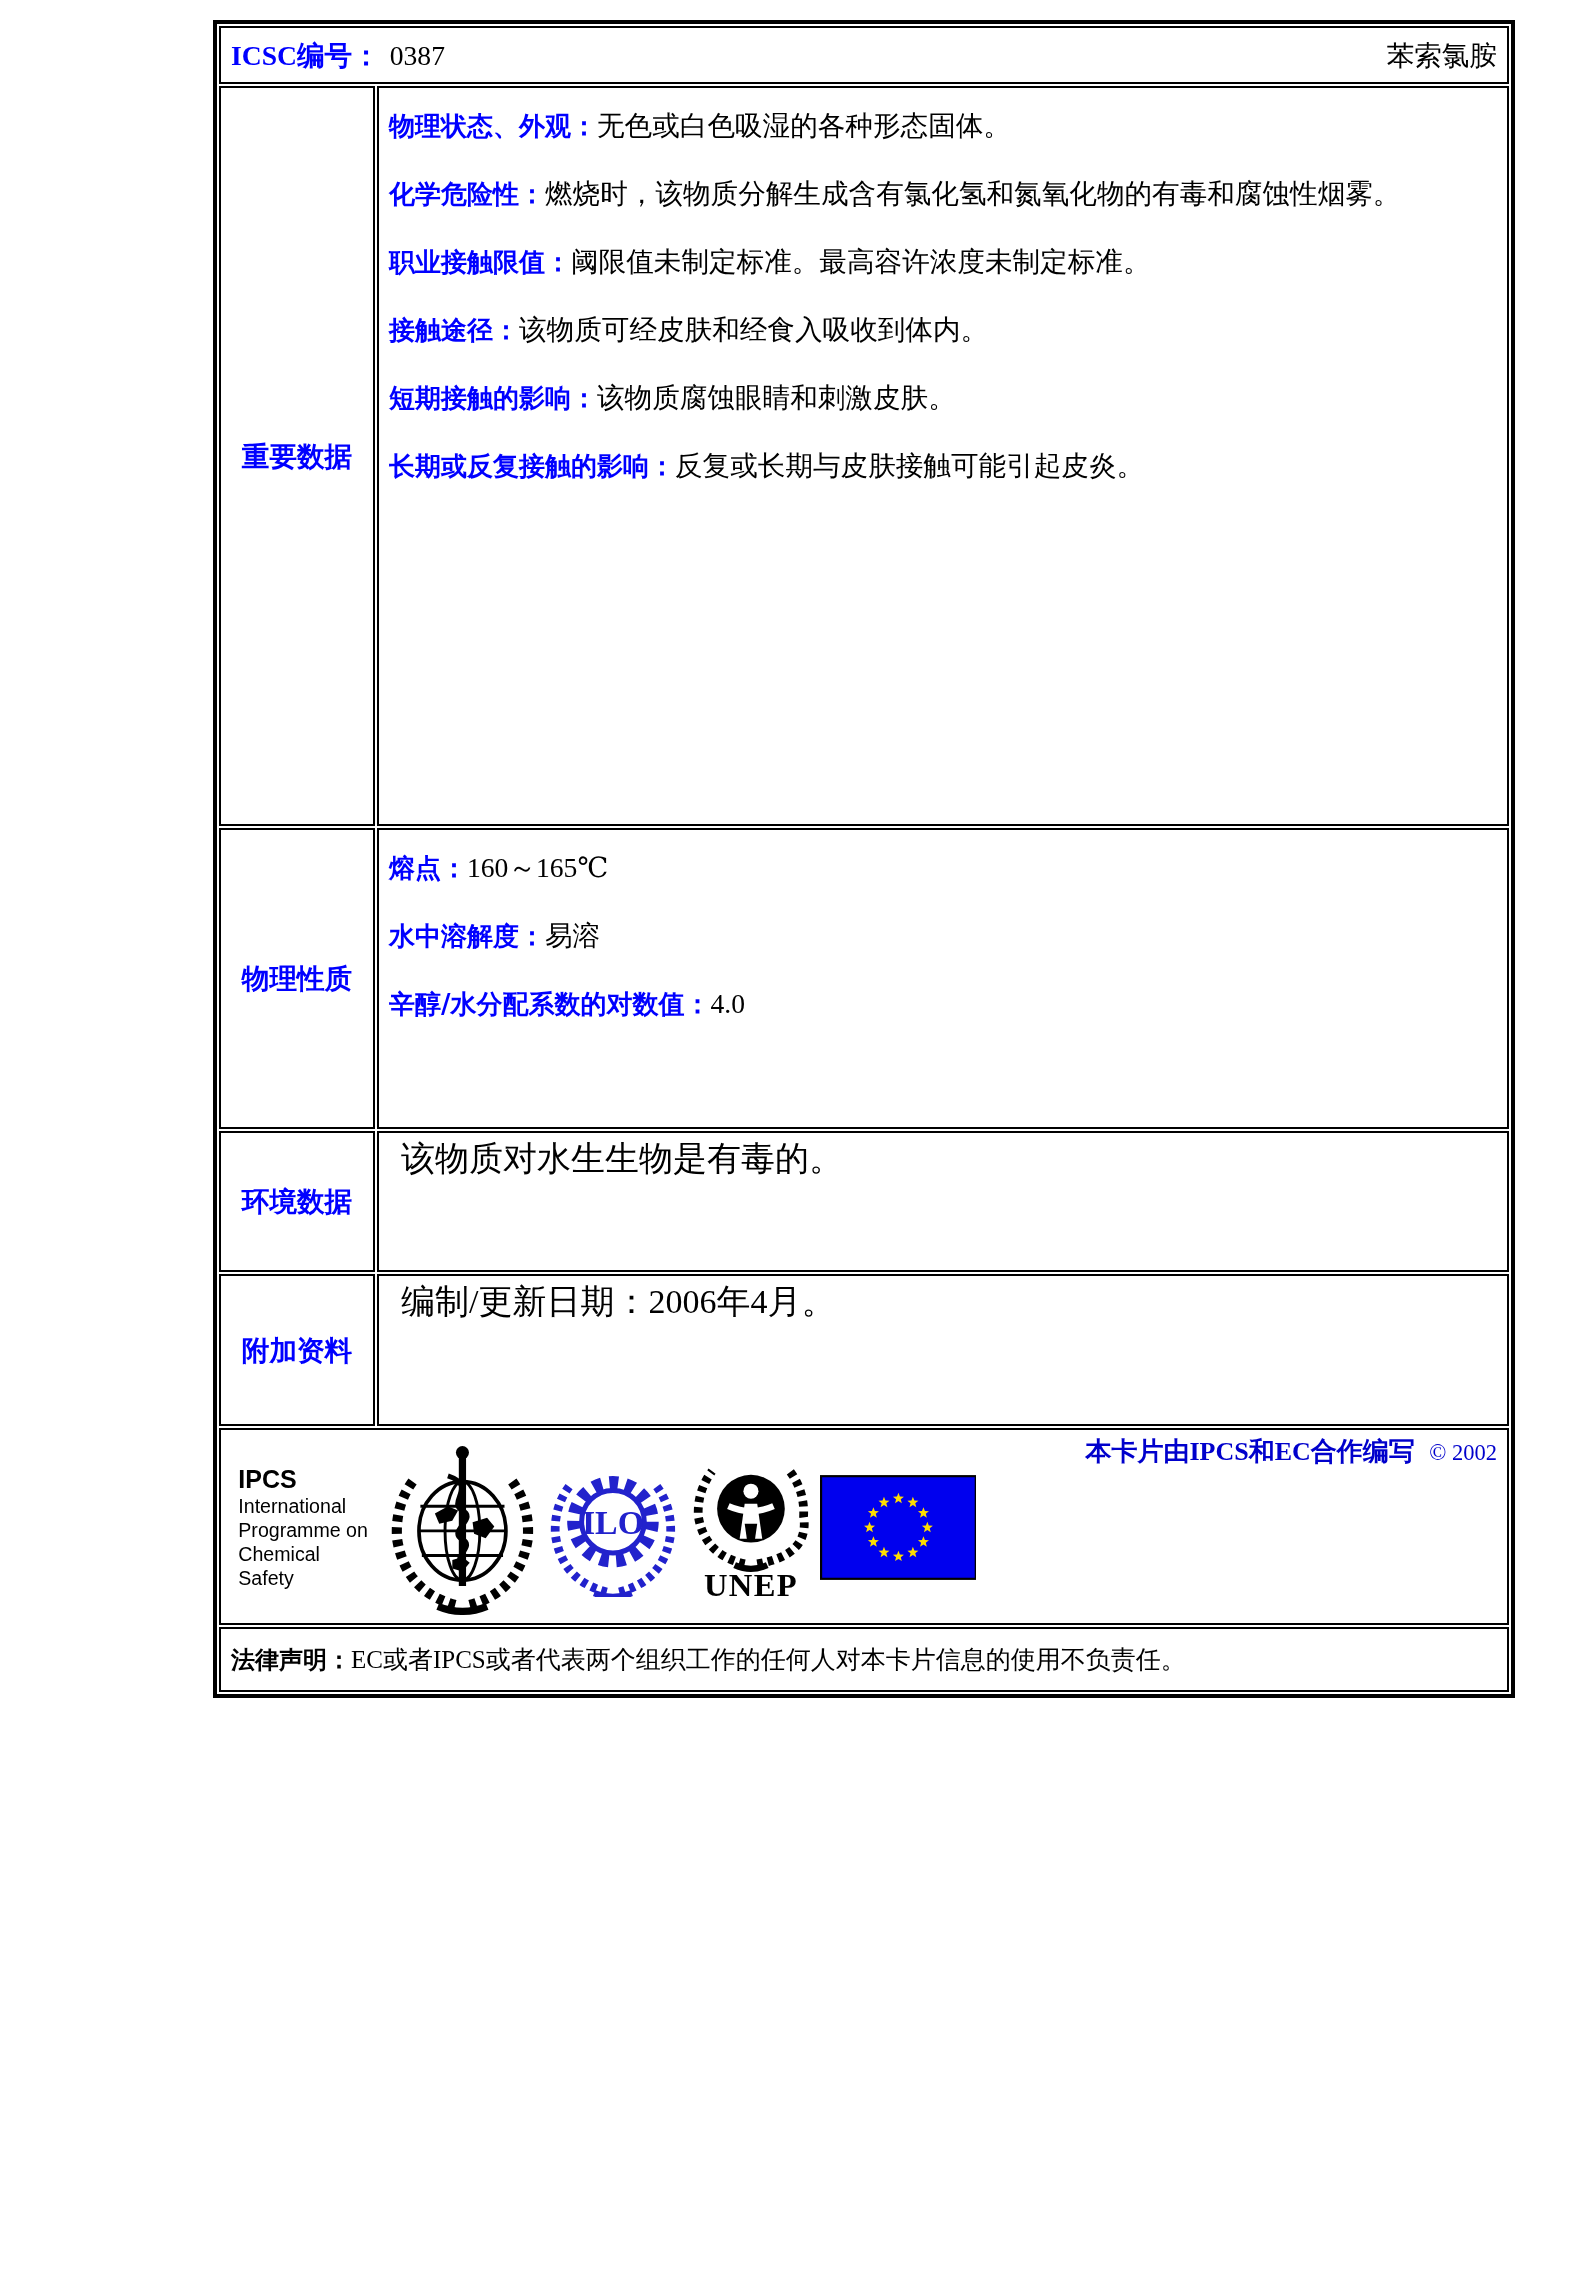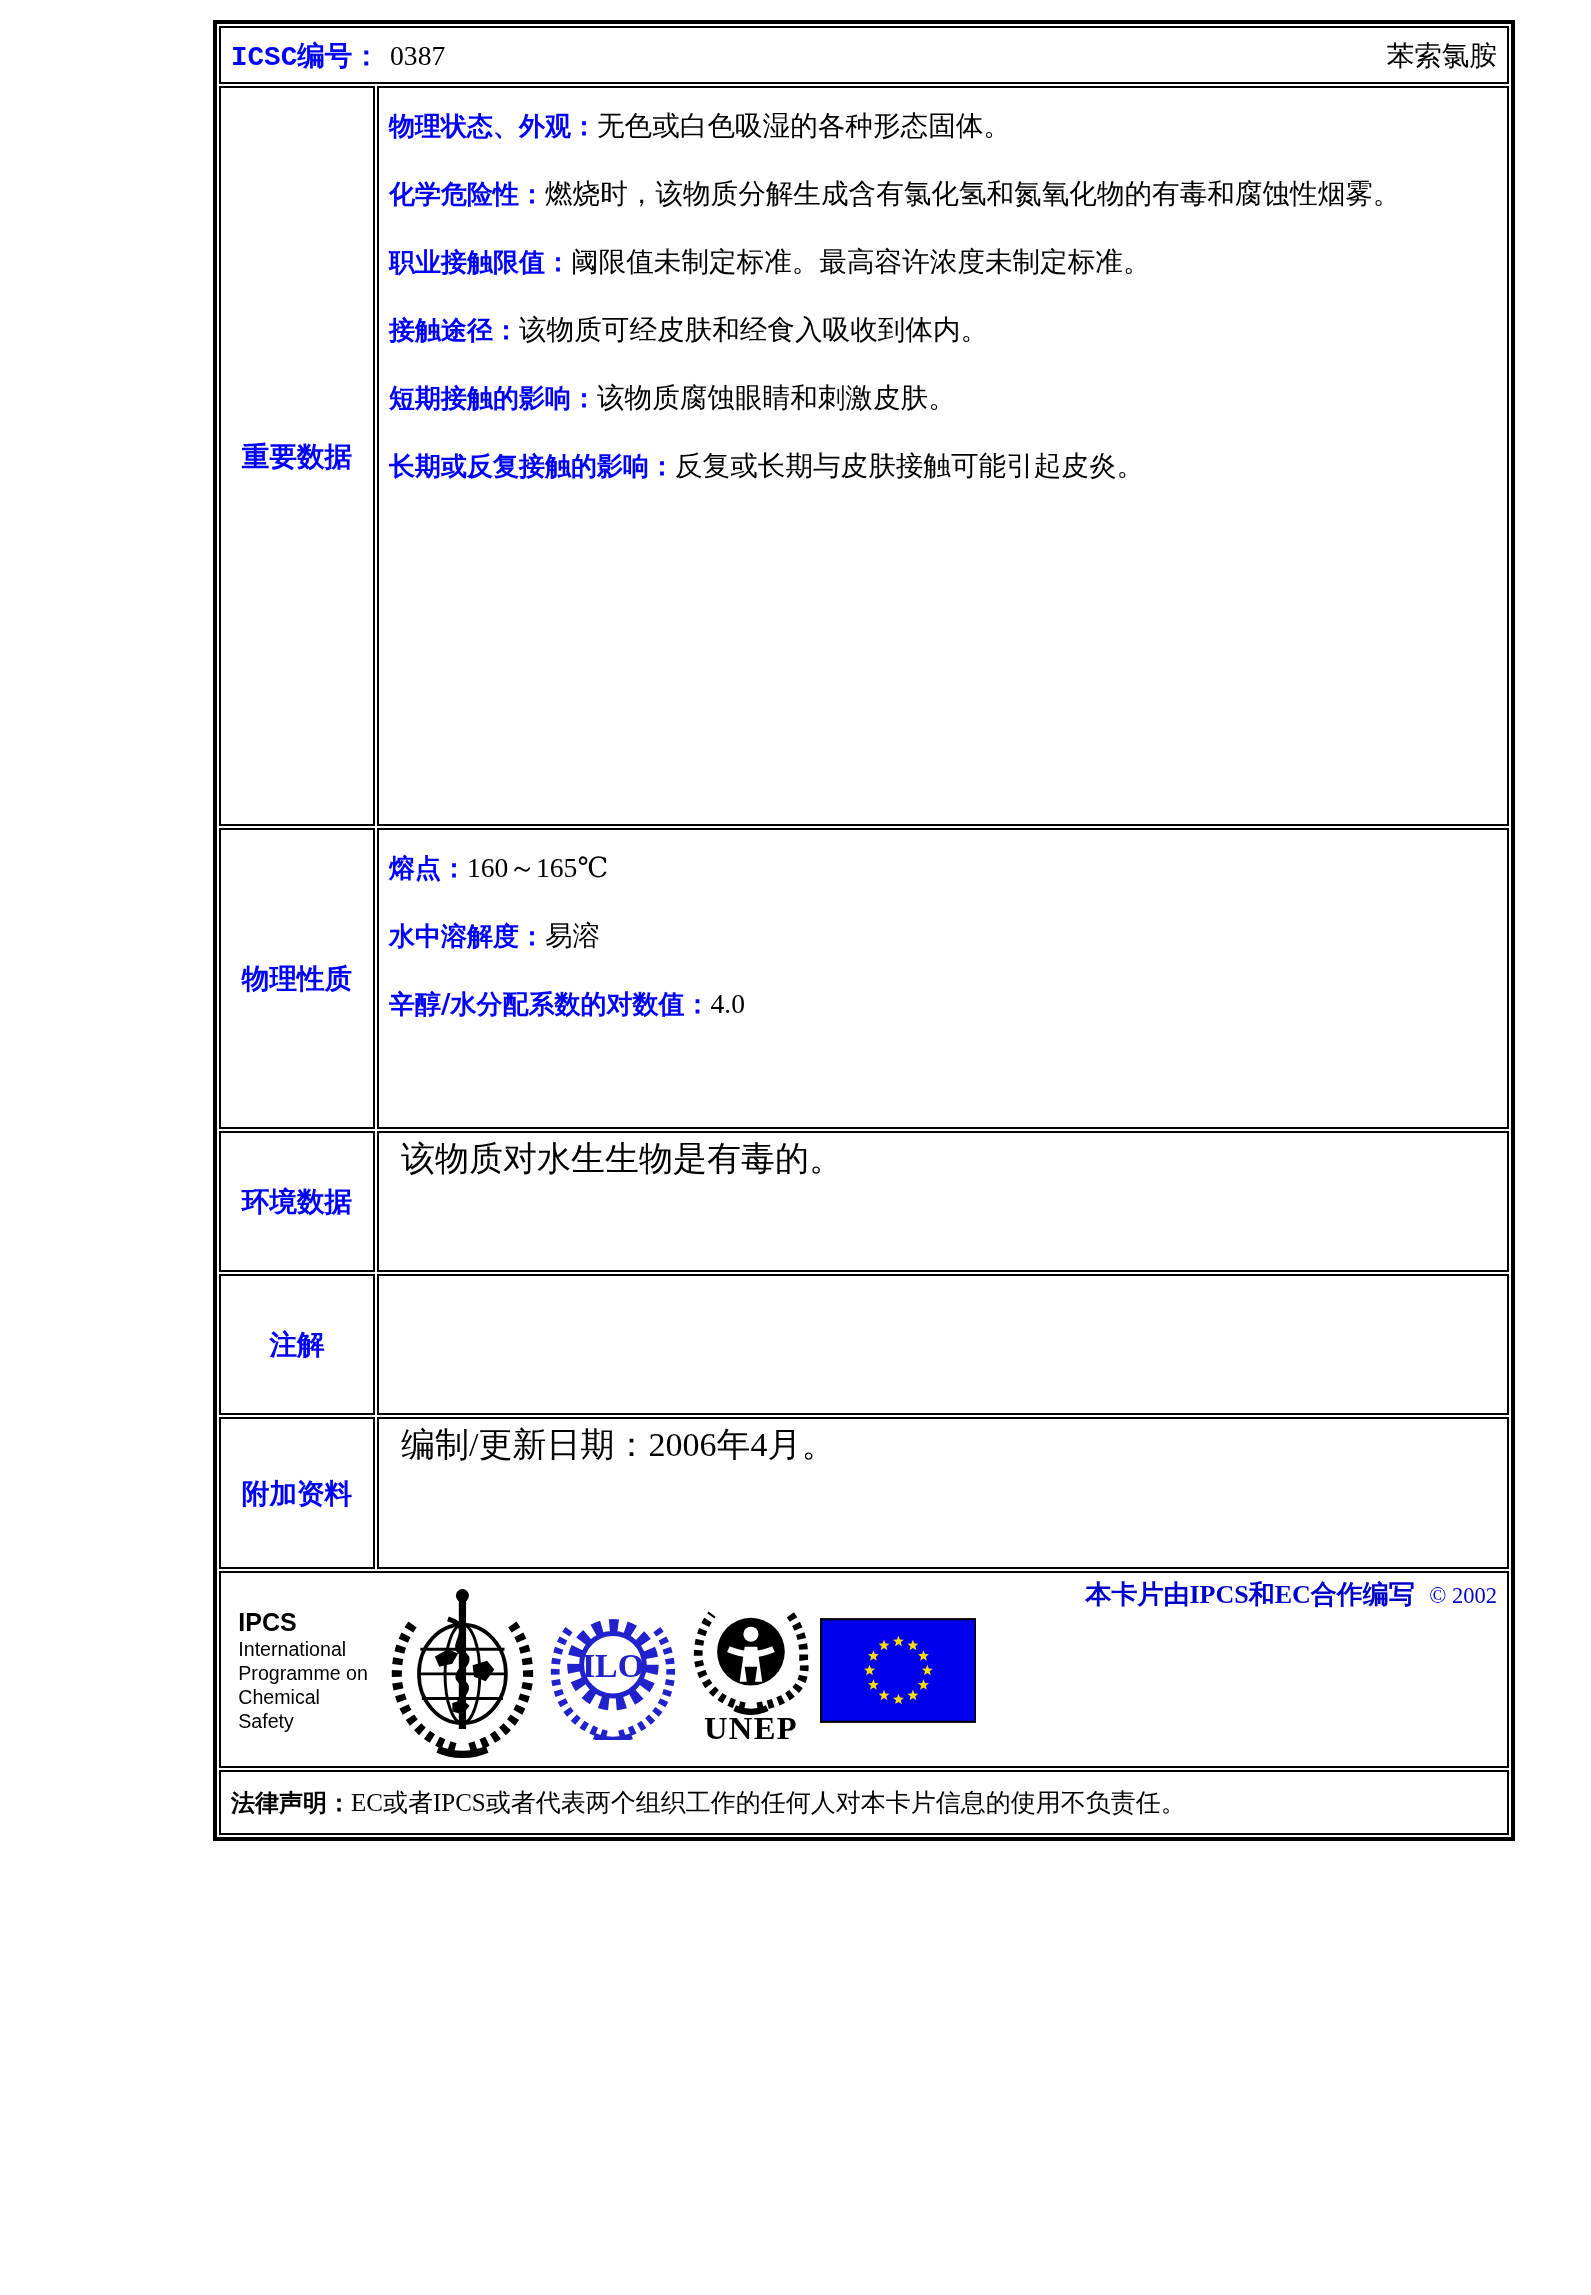--- a/index.html
+++ b/index.html
@@ -41,21 +41,21 @@
   tr.r-env   td { height:141px; }
   tr.r-note  td { height:141px; }
   tr.r-add   td { height:152px; }
   tr.r-logos td { height:197px; }
   tr.r-legal td { height:65px;margin-top:39px;  }
   .headrow {
     display:flex; justify-content:space-between; align-items:center; height:100%;
     font-size:27.6px;
   }
   .headrow .icsc-label {
-    font-family:Liberation Mono, monospace;
+    font-family:Liberation Serif, serif;
     font-weight:bold; color:#0000ff; font-size:27.6px;
   }
   .headrow .icsc-num { margin-left:10px; color:#000; }
   .headrow .chem { color:#000; }
   
   .logos-cell { display:flex; flex-direction:row; height:100%; }
   .logos-row {
     flex:1; display:flex; align-items:center; justify-content:space-between;
     padding:2.9px 109px 0 7.3px;
   }
@@ -118,26 +118,20 @@
       </td>
     </tr>
 
     <tr class="r-env">
       <td class="labelcol">环境数据</td>
       <td class="content">
         <div class="plainline">该物质对水生生物是有毒的。</div>
       </td>
     </tr>
 
-    <tr class="r-note">
-      <td class="labelcol">注解</td>
-      <td class="content">
-        <div class="plainline"></div>
-      </td>
-    </tr>
 
     <tr class="r-add">
       <td class="labelcol">附加资料</td>
       <td class="content">
         <div class="plainline">编制/更新日期：2006年4月。</div>
       </td>
     </tr>
 
     <tr class="r-logos">
       <td class="content" colspan="2">

